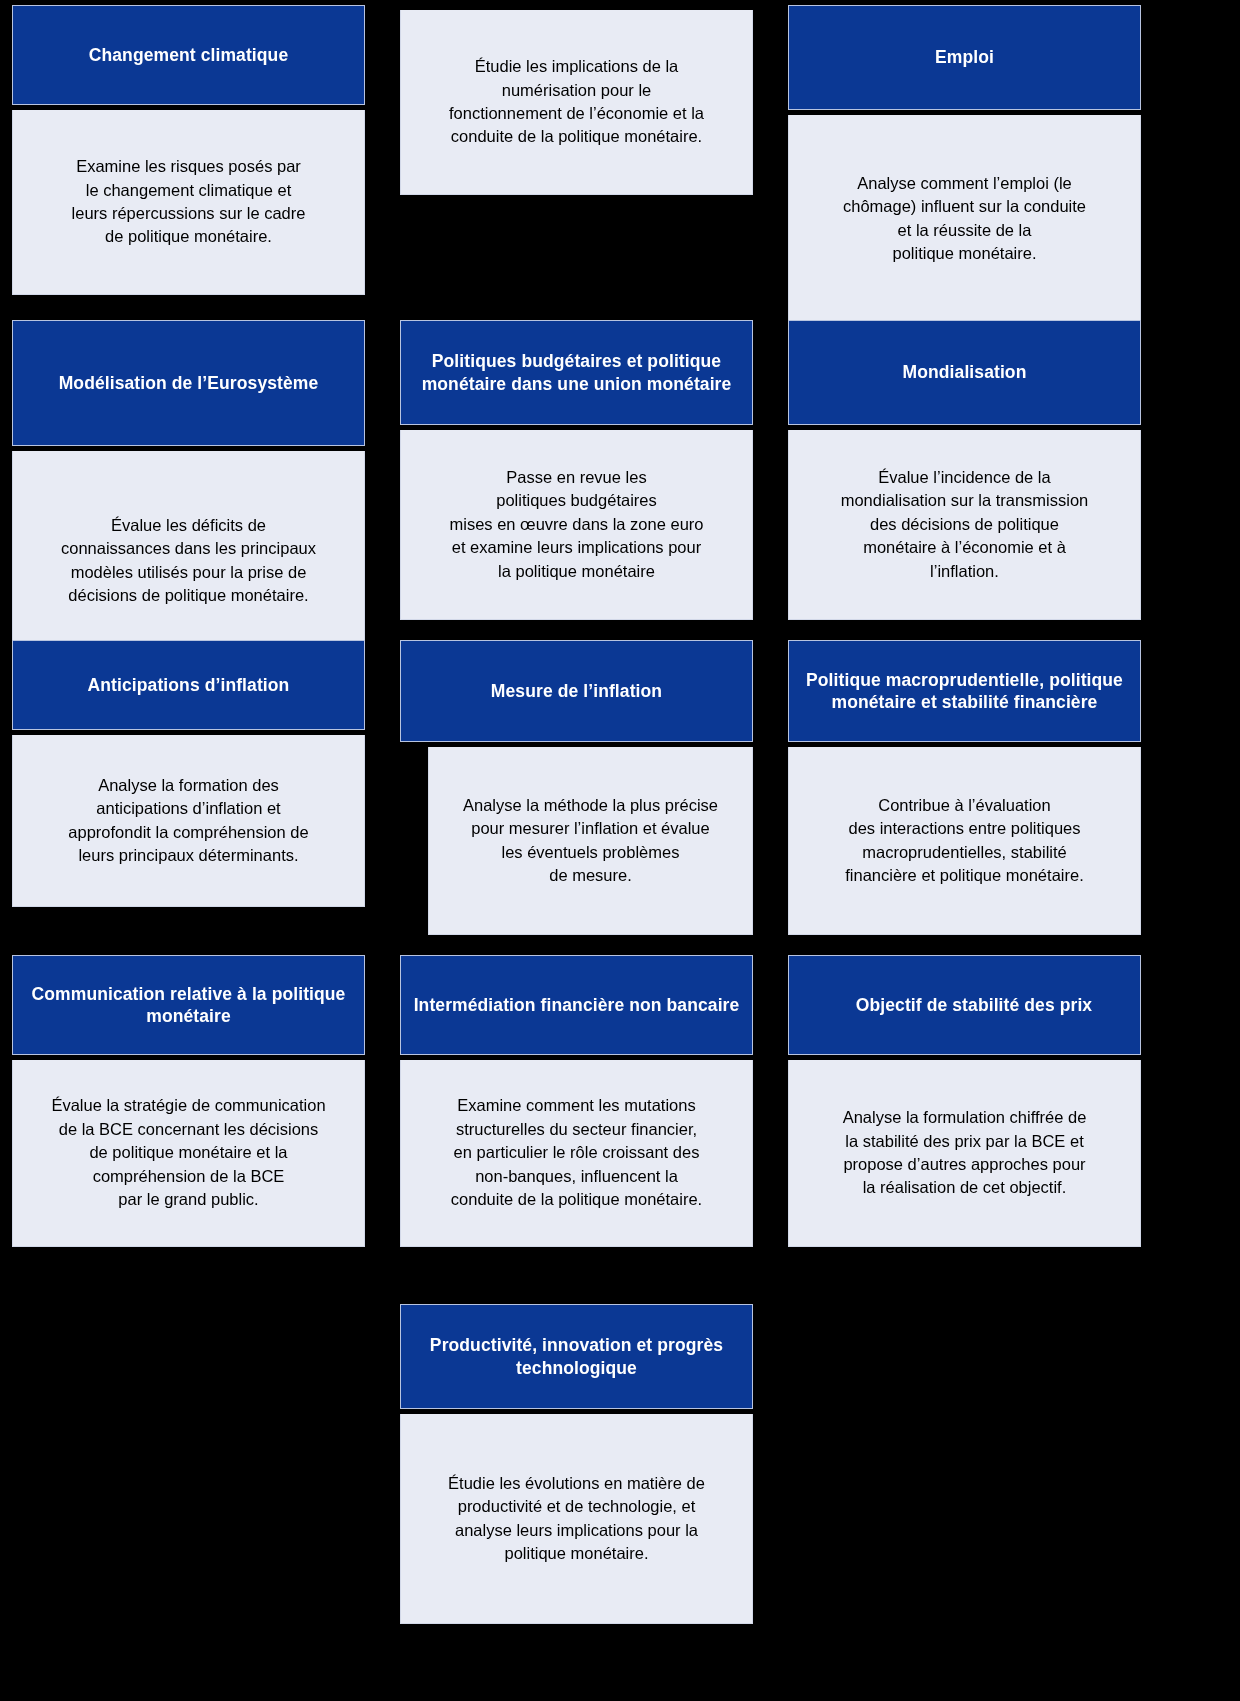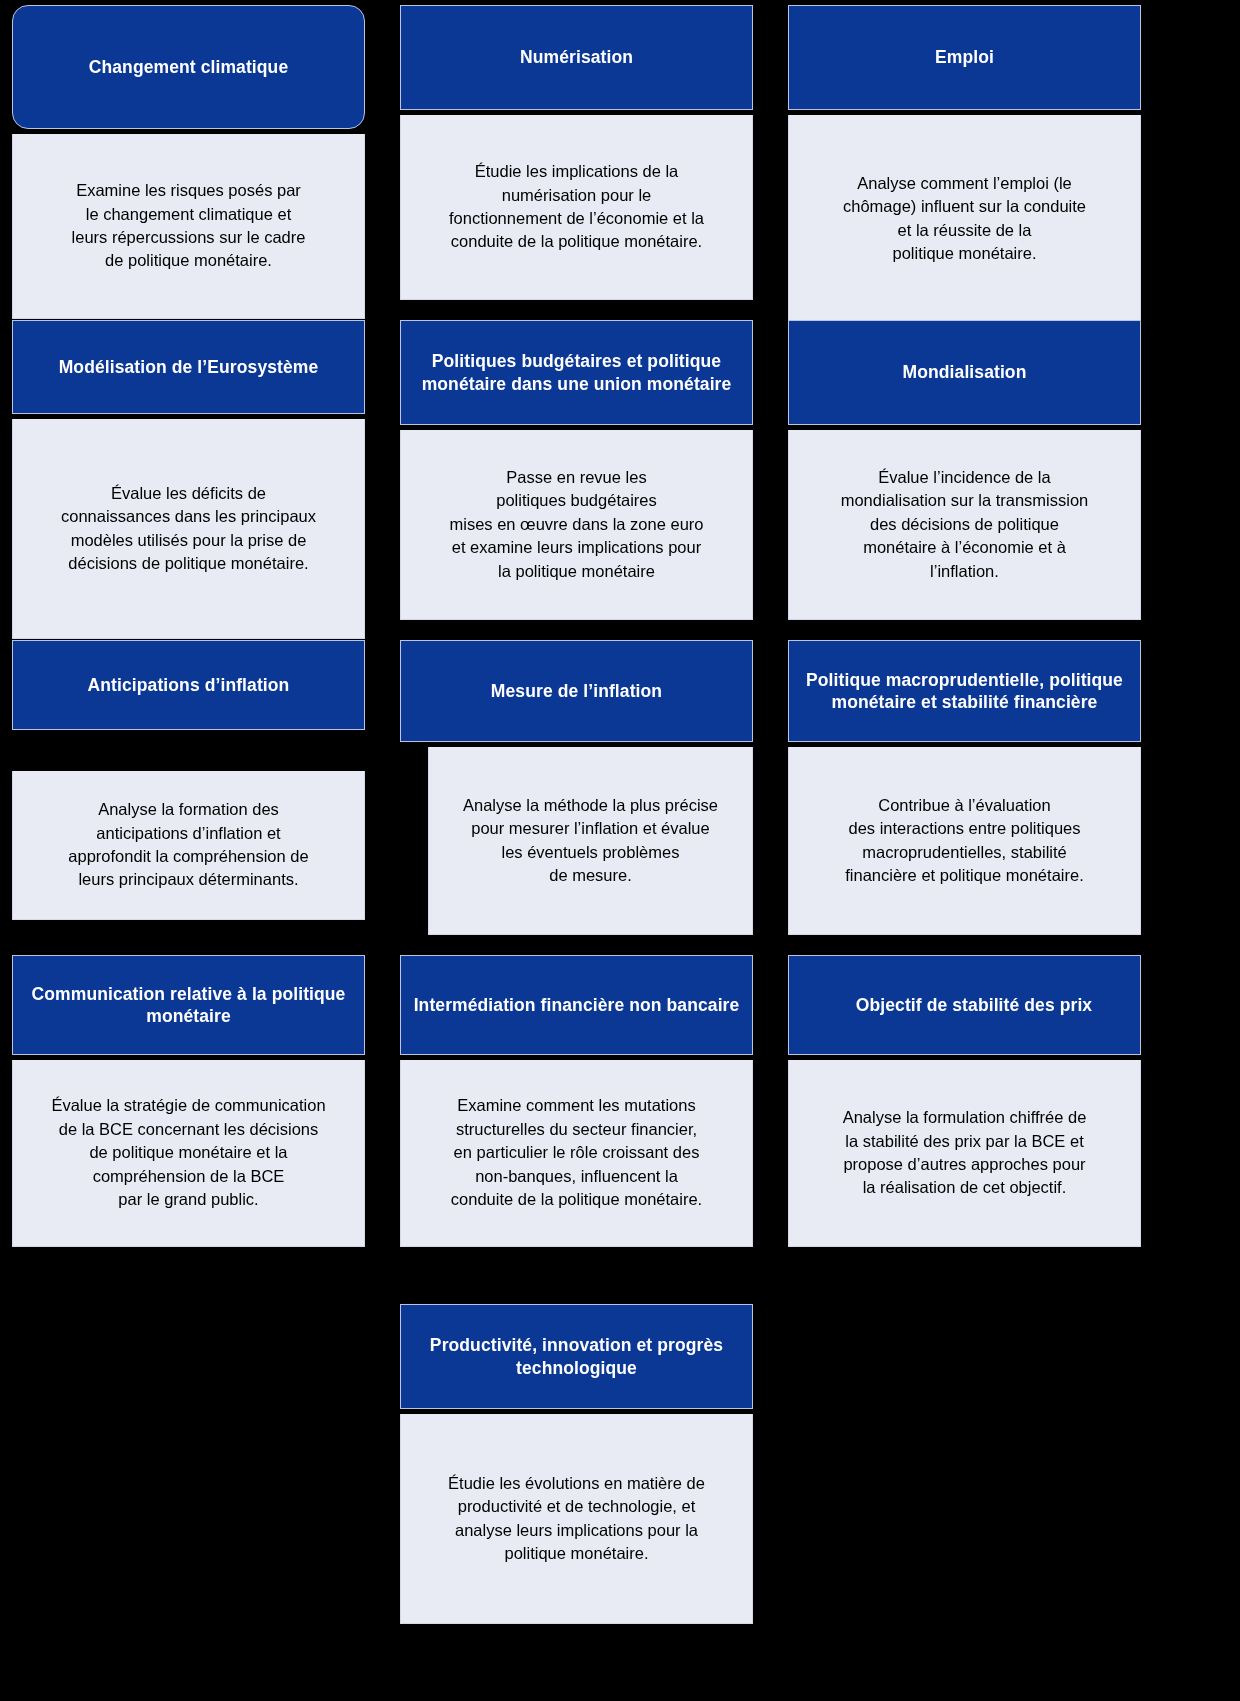--- a/index.html
+++ b/index.html
@@ -61,48 +61,47 @@
   .row3 { top:640px; }
   .row4 { top:955px; }
   .row5 { top:1304px; }
 </style>
 </head>
 <body>
 
 <div id="board">
 
   <div class="card col1 row1">
-    <div class="card-header" style="height:124px;border-radius:16px;">Changement climatique</div>
+    <div class="card-header" style="height:100px;">Changement climatique</div>
     <div class="gap"></div>
     <div class="card-body" style="height:185px;">Examine les risques posés par
 le changement climatique et
 leurs répercussions sur le cadre
 de politique monétaire.</div>
   </div>
 
   <div class="card col2 row1">
-    <div class="card-header" style="height:105px;">Numérisation</div>
     <div class="gap"></div>
     <div class="card-body" style="height:185px;">Étudie les implications de la
 numérisation pour le
 fonctionnement de l’économie et la
 conduite de la politique monétaire.</div>
   </div>
 
   <div class="card col3 row1">
     <div class="card-header" style="height:105px;">Emploi</div>
     <div class="gap"></div>
     <div class="card-body" style="height:208px;">Analyse comment l’emploi (le
 chômage) influent sur la conduite
 et la réussite de la
 politique monétaire.</div>
   </div>
 
   <div class="card col1 row2">
-    <div class="card-header" style="height:94px;">Modélisation de
+    <div class="card-header" style="height:126px;">Modélisation de
 l’Eurosystème</div>
     <div class="gap"></div>
     <div class="card-body" style="height:220px;">Évalue les déficits de
 connaissances dans les principaux
 modèles utilisés pour la prise de
 décisions de politique monétaire.</div>
   </div>
 
   <div class="card col2 row2">
     <div class="card-header" style="height:105px;">Politiques budgétaires et
@@ -122,21 +121,21 @@
     <div class="card-body" style="height:190px;">Évalue l’incidence de la
 mondialisation sur la transmission
 des décisions de politique
 monétaire à l’économie et à
 l’inflation.</div>
   </div>
 
   <div class="card col1 row3">
     <div class="card-header" style="height:90px;">Anticipations d’inflation</div>
     <div class="gap"></div>
-    <div class="card-body" style="height:149px;margin-top:36px;">Analyse la formation des
+    <div class="card-body" style="height:172px;">Analyse la formation des
 anticipations d’inflation et
 approfondit la compréhension de
 leurs principaux déterminants.</div>
   </div>
 
   <div class="card col2 row3">
     <div class="card-header" style="height:102px;">Mesure de l’inflation</div>
     <div class="gap"></div>
     <div class="card-body" style="height:188px;margin-left:28px;">Analyse la méthode la plus précise
 pour mesurer l’inflation et évalue

